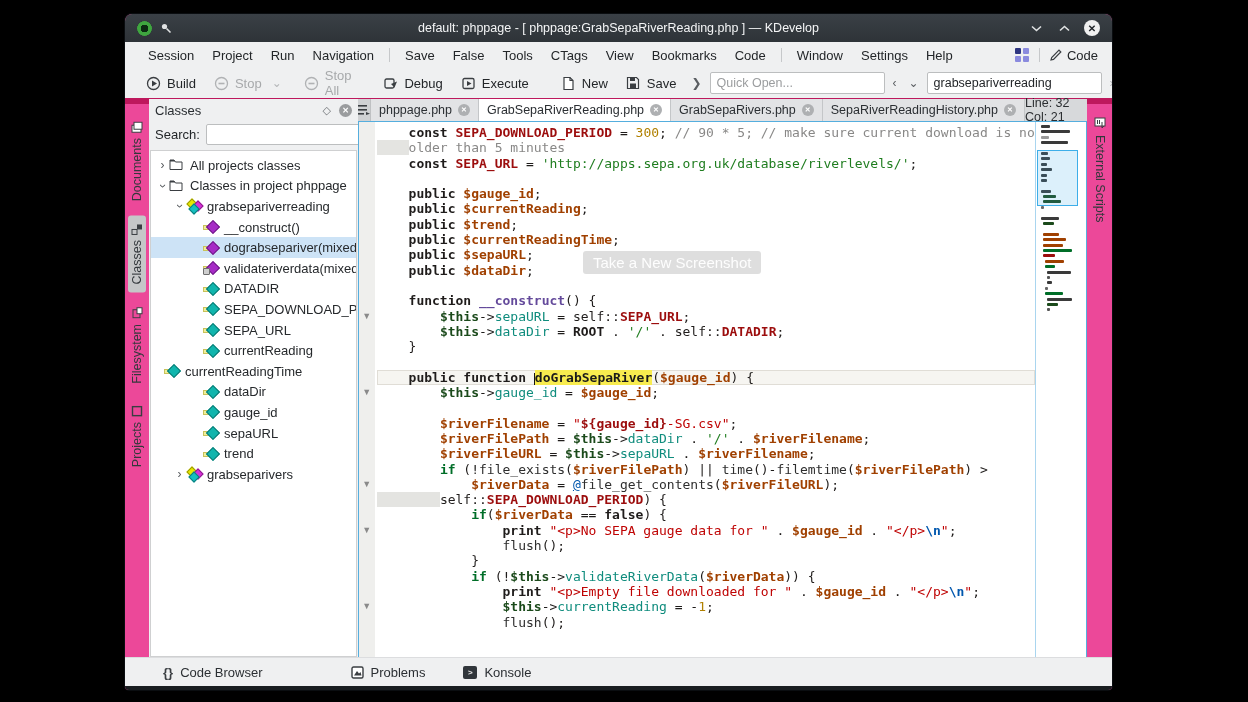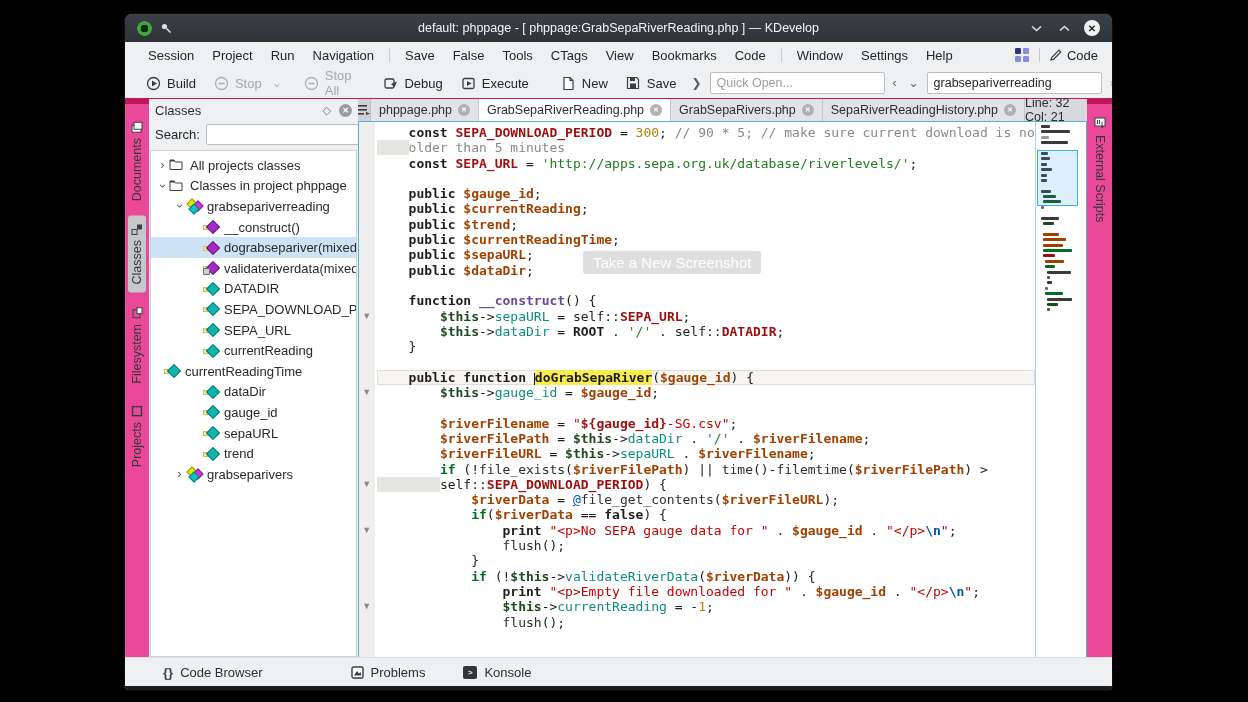--- a/index.html
+++ b/index.html
@@ -505,22 +505,22 @@
               <div class="cl"><span class="t-pl">        </span><span class="t-th">$this</span><span class="t-pl">-&gt;</span><span class="t-m">dataDir</span><span class="t-pl"> = </span><span class="t-k">ROOT</span><span class="t-pl"> . </span><span class="t-s1">'/'</span><span class="t-pl"> . </span><span class="t-pl">self</span><span class="t-pl">::</span><span class="t-cn">DATADIR</span><span class="t-pl">;</span></div>
               <div class="cl"><span class="t-pl">    }</span></div>
               <div class="cl"></div>
               <div class="cl cur"><span class="t-pl">    </span><span class="t-k">public</span><span class="t-pl"> </span><span class="t-k">function</span><span class="t-pl"> </span><span class="caret"></span><span class="t-hl">doGrabSepaRiver</span><span class="t-pl">(</span><span class="t-v">$gauge_id</span><span class="t-pl">) {</span></div>
               <div class="cl"><span class="t-pl">        </span><span class="t-th">$this</span><span class="t-pl">-&gt;</span><span class="t-m">gauge_id</span><span class="t-pl"> = </span><span class="t-v">$gauge_id</span><span class="t-pl">;</span></div>
               <div class="cl"></div>
               <div class="cl"><span class="t-pl">        </span><span class="t-v">$riverFilename</span><span class="t-pl"> = </span><span class="t-s2">"</span><span class="t-iv">${gauge_id}</span><span class="t-s2">-SG.csv"</span><span class="t-pl">;</span></div>
               <div class="cl"><span class="t-pl">        </span><span class="t-v">$riverFilePath</span><span class="t-pl"> = </span><span class="t-th">$this</span><span class="t-pl">-&gt;</span><span class="t-m">dataDir</span><span class="t-pl"> . </span><span class="t-s1">'/'</span><span class="t-pl"> . </span><span class="t-v">$riverFilename</span><span class="t-pl">;</span></div>
               <div class="cl"><span class="t-pl">        </span><span class="t-v">$riverFileURL</span><span class="t-pl"> = </span><span class="t-th">$this</span><span class="t-pl">-&gt;</span><span class="t-m">sepaURL</span><span class="t-pl"> . </span><span class="t-v">$riverFilename</span><span class="t-pl">;</span></div>
               <div class="cl"><span class="t-pl">        </span><span class="t-kf">if</span><span class="t-pl"> (!</span><span class="t-fn">file_exists</span><span class="t-pl">(</span><span class="t-v">$riverFilePath</span><span class="t-pl">) || </span><span class="t-fn">time</span><span class="t-pl">()-</span><span class="t-fn">filemtime</span><span class="t-pl">(</span><span class="t-v">$riverFilePath</span><span class="t-pl">) &gt;</span></div>
+              <div class="cl"><span class="t-pl">            </span><span class="t-v">$riverData</span><span class="t-pl"> = </span><span class="t-at">@</span><span class="t-fn">file_get_contents</span><span class="t-pl">(</span><span class="t-v">$riverFileURL</span><span class="t-pl">);</span></div>
               <div class="cl"><span class="wrapbox" style="width: 62.64px;"></span><span class="t-pl">self</span><span class="t-pl">::</span><span class="t-cn">SEPA_DOWNLOAD_PERIOD</span><span class="t-pl">) {</span></div>
-              <div class="cl"><span class="t-pl">            </span><span class="t-v">$riverData</span><span class="t-pl"> = </span><span class="t-at">@</span><span class="t-fn">file_get_contents</span><span class="t-pl">(</span><span class="t-v">$riverFileURL</span><span class="t-pl">);</span></div>
               <div class="cl"><span class="t-pl">            </span><span class="t-kf">if</span><span class="t-pl">(</span><span class="t-v">$riverData</span><span class="t-pl"> == </span><span class="t-k">false</span><span class="t-pl">) {</span></div>
               <div class="cl"><span class="t-pl">                </span><span class="t-k">print</span><span class="t-pl"> </span><span class="t-s2">"&lt;p&gt;No SEPA gauge data for "</span><span class="t-pl"> . </span><span class="t-v">$gauge_id</span><span class="t-pl"> . </span><span class="t-s2">"&lt;/p&gt;</span><span class="t-e">\n</span><span class="t-s2">"</span><span class="t-pl">;</span></div>
               <div class="cl"><span class="t-pl">                </span><span class="t-fn">flush</span><span class="t-pl">();</span></div>
               <div class="cl"><span class="t-pl">            }</span></div>
               <div class="cl"><span class="t-pl">            </span><span class="t-kf">if</span><span class="t-pl"> (!</span><span class="t-th">$this</span><span class="t-pl">-&gt;</span><span class="t-m">validateRiverData</span><span class="t-pl">(</span><span class="t-v">$riverData</span><span class="t-pl">)) {</span></div>
               <div class="cl"><span class="t-pl">                </span><span class="t-k">print</span><span class="t-pl"> </span><span class="t-s2">"&lt;p&gt;Empty file downloaded for "</span><span class="t-pl"> . </span><span class="t-v">$gauge_id</span><span class="t-pl"> . </span><span class="t-s2">"&lt;/p&gt;</span><span class="t-e">\n</span><span class="t-s2">"</span><span class="t-pl">;</span></div>
               <div class="cl"><span class="t-pl">                </span><span class="t-th">$this</span><span class="t-pl">-&gt;</span><span class="t-m">currentReading</span><span class="t-pl"> = -</span><span class="t-n">1</span><span class="t-pl">;</span></div>
               <div class="cl"><span class="t-pl">                </span><span class="t-fn">flush</span><span class="t-pl">();</span></div>
             </div>
           <div class="minimap">

